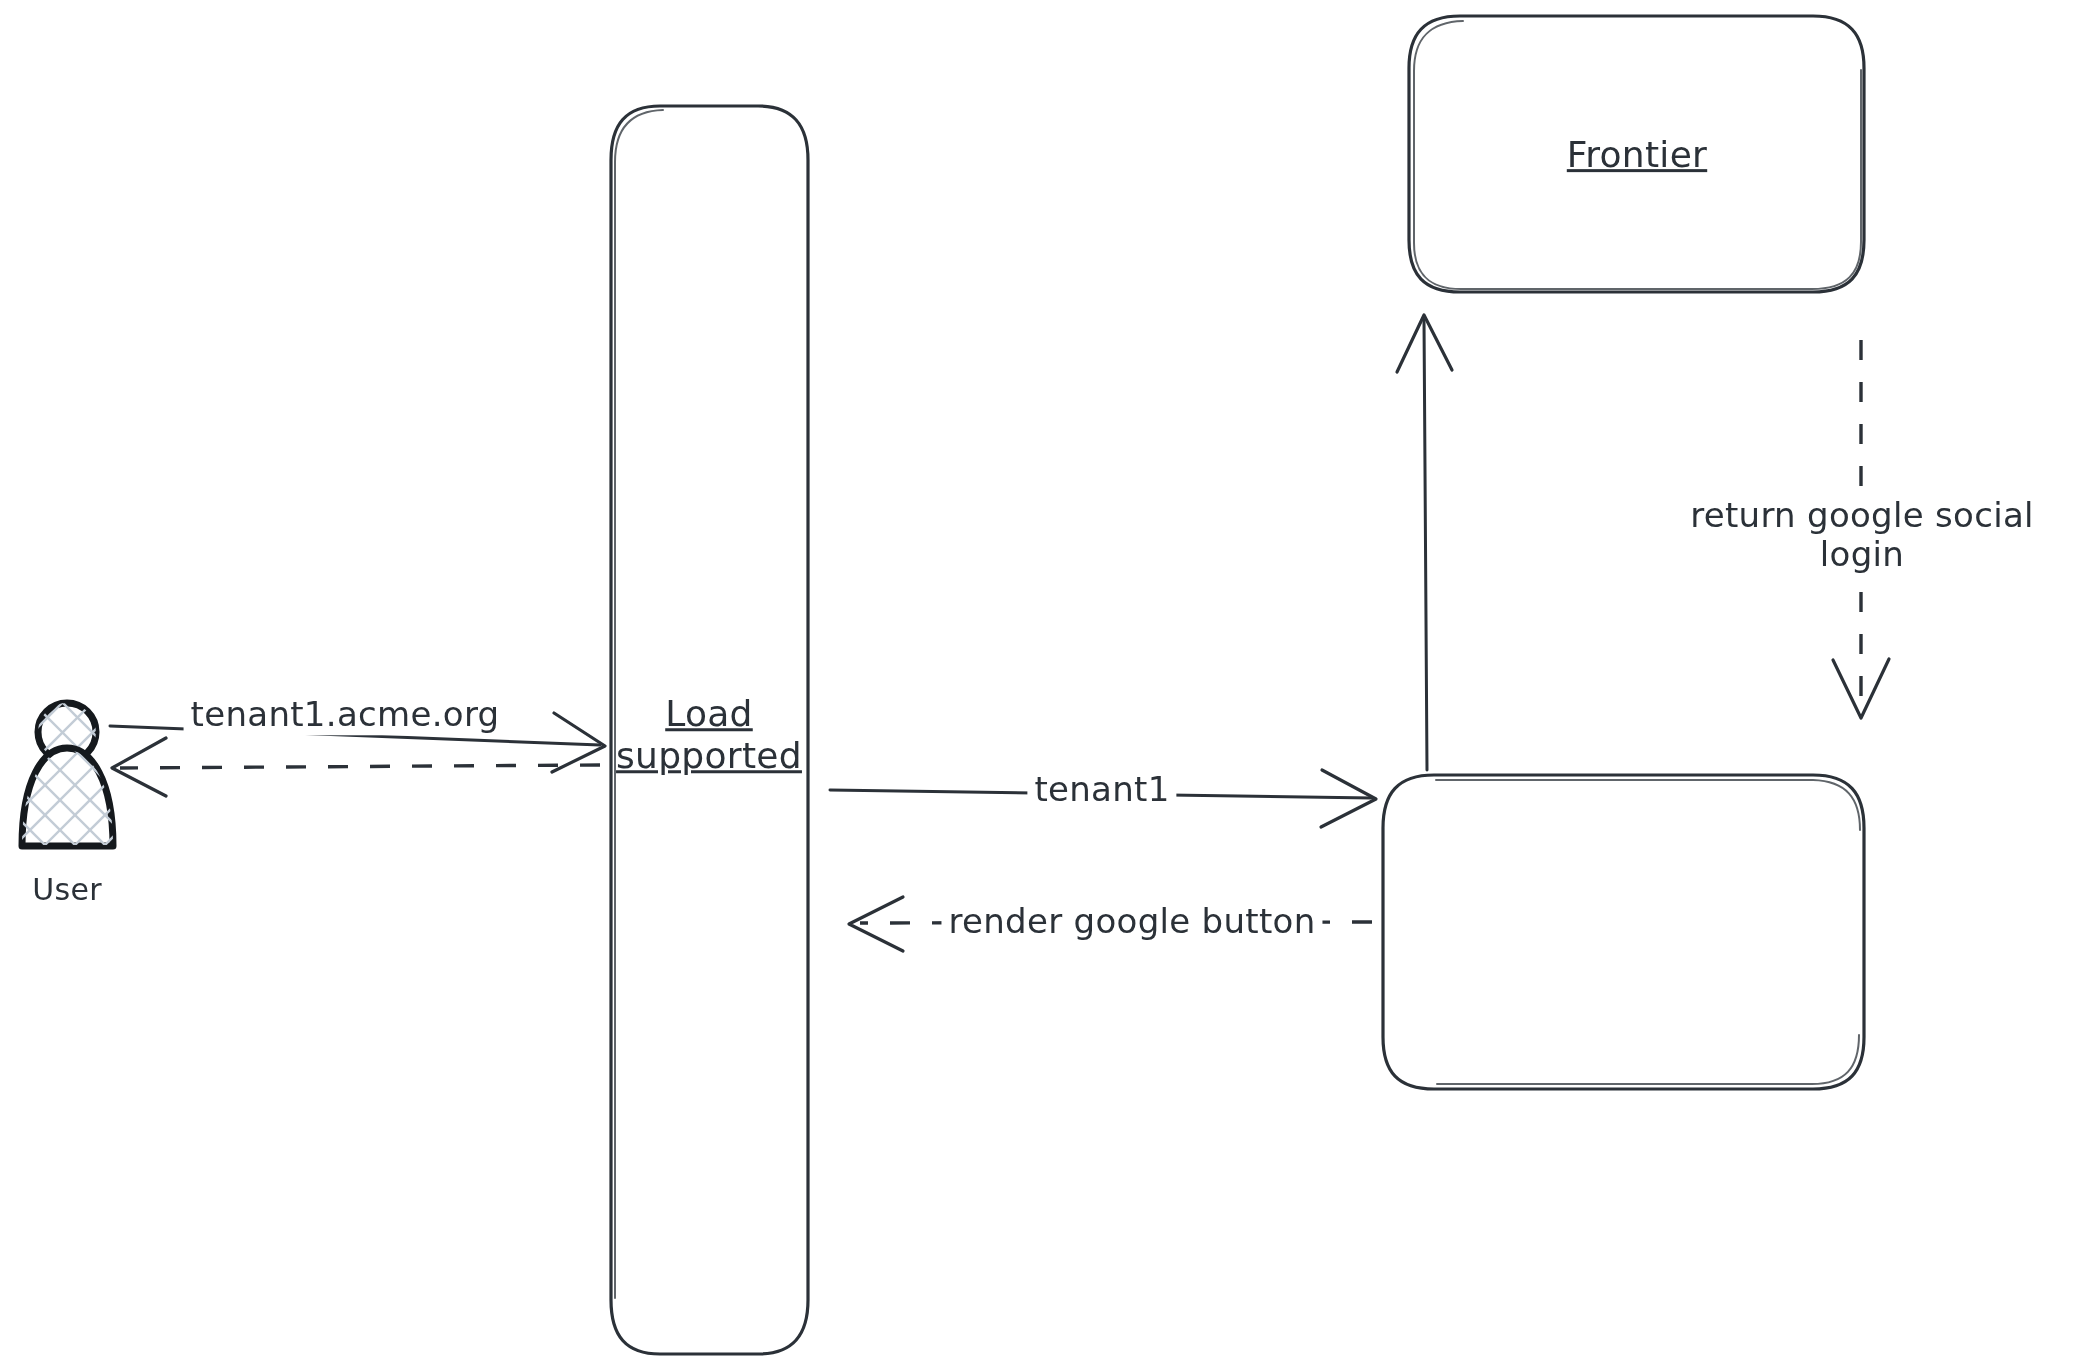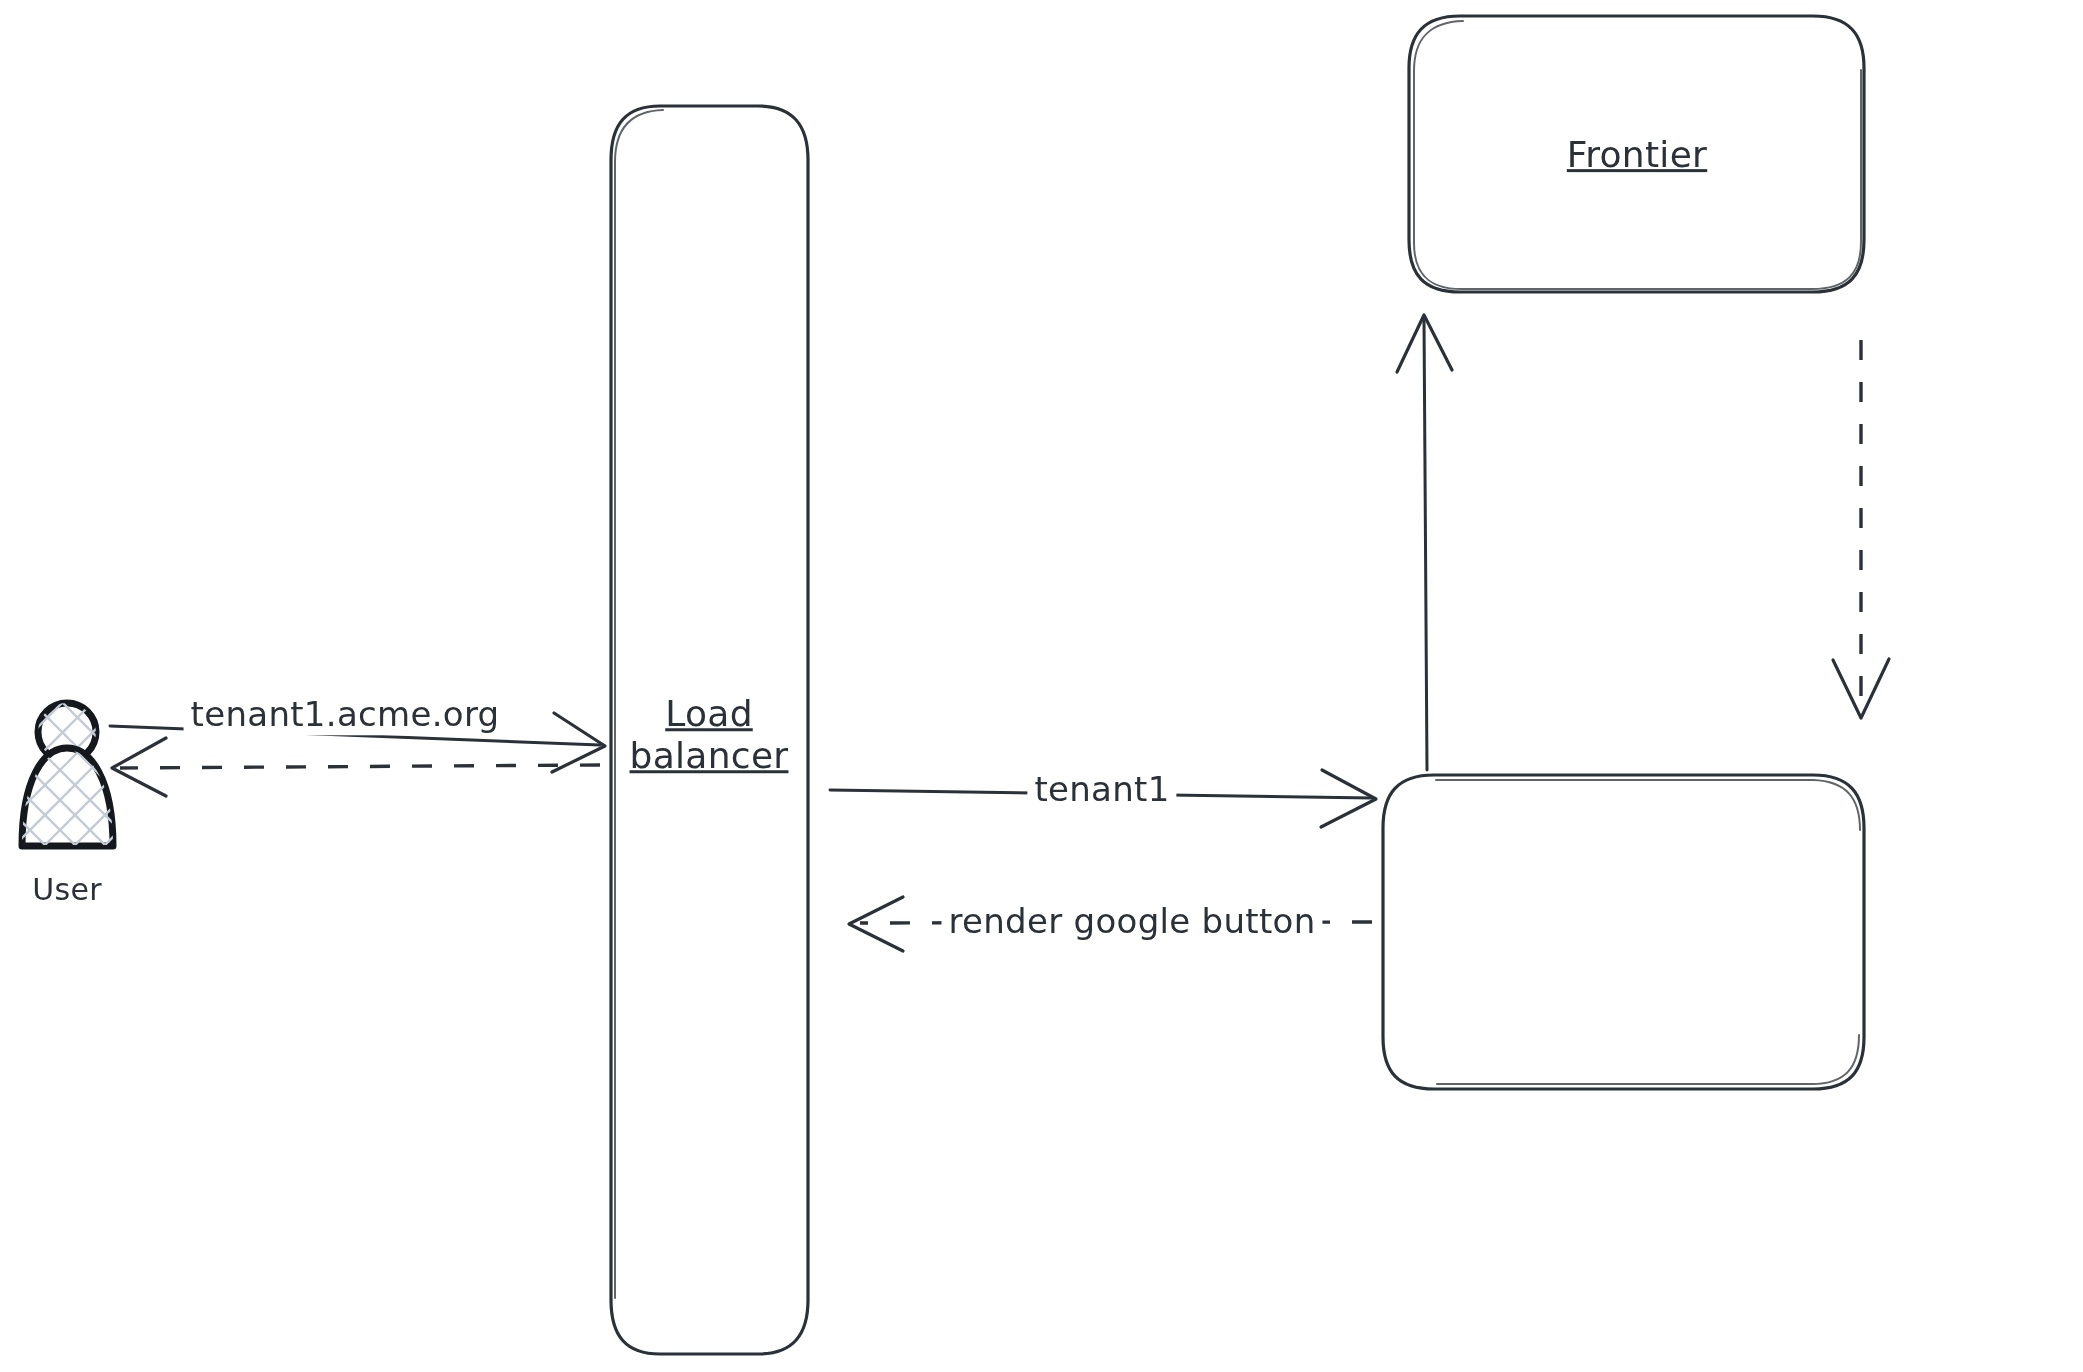--- a/index.html
+++ b/index.html
@@ -210,26 +210,28 @@
     <g>
       <path class="edge-dashed" d="M 1861 340 L 1861 700"></path>
       <path class="arrow-head" d="M 1833 660 L 1861 718 L 1889 659"></path>
     </g>
 
   </svg>
 
   <div class="lbl lbl-actor" style="left:67px; top:890px;">User</div>
 
   <div class="lbl lbl-node" style="left:709px; top:735px;">Load
-balancer</div>
+supported</div>
 
   <div class="lbl lbl-node" style="left:1637px; top:155px;">Frontier</div>
 
 
   <div class="lbl lbl-edge" style="left:345px; top:715px;">tenant1.acme.org</div>
 
   <div class="lbl lbl-edge" style="left:1102px; top:790px;">tenant1</div>
 
   <div class="lbl lbl-edge" style="left:1132px; top:922px;">render google button</div>
 
 
+  <div class="lbl lbl-edge" style="left:1862px; top:535px;">return google social
+login</div>
 
 </div>
 
 </body></html>

